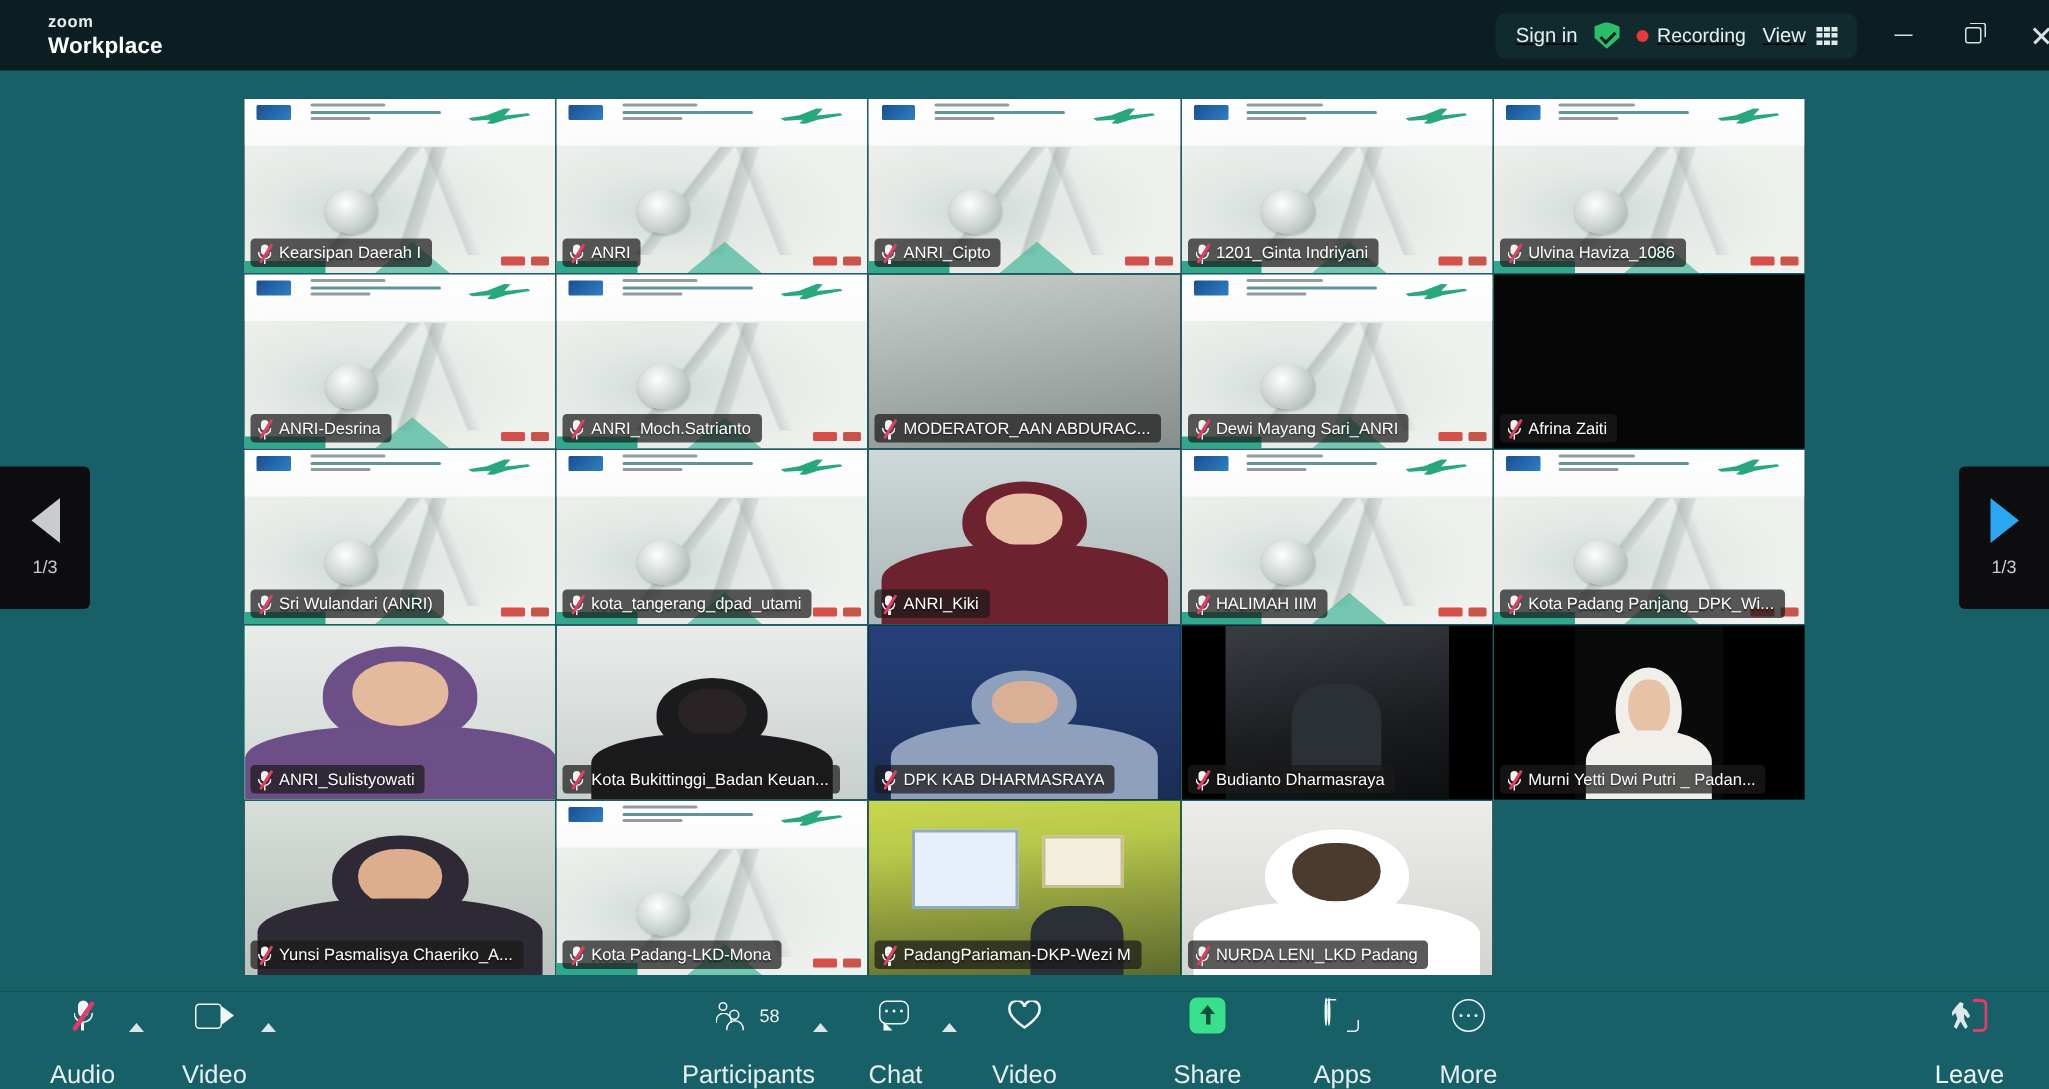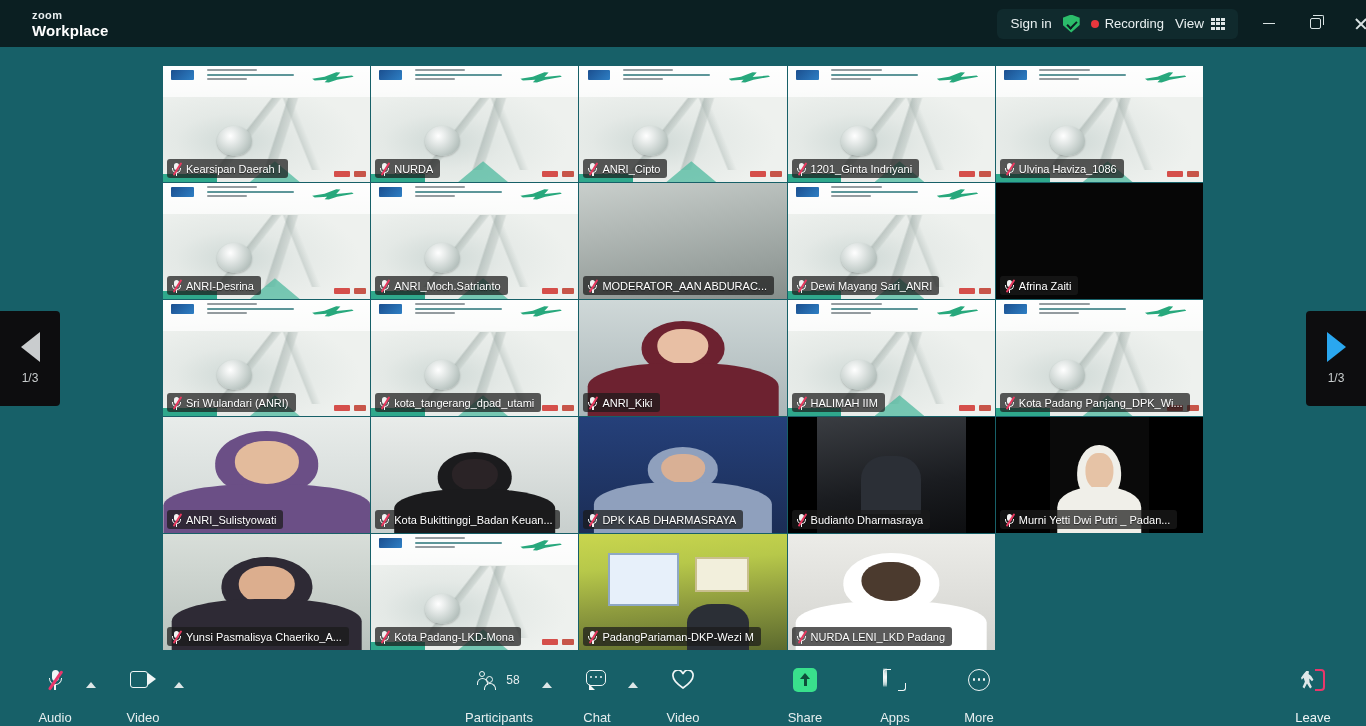--- a/index.html
+++ b/index.html
@@ -25,21 +25,21 @@
   .brand .wp-word {
     font-size: 15px; color: #ffffff; font-weight: 700;
     display: block; margin-top: 2px; letter-spacing: .1px;
   }
   .tb-right {
     margin-left: auto; display: flex; align-items: center; height: 100%;
   }
   .tb-pill {
     display: flex; align-items: center; gap: 11px;
     background: #102a2d; height: 30px; border-radius: 6px;
-    padding: 0 13px; margin-right: 8px;
+    padding: 0 13px; margin-right: 8px; text-decoration: underline;
   }
   .signin {
     color: #e9f0f1; font-size: 13.5px; cursor: pointer;
   }
   .shield {
     width: 17px; height: 18px; background: #2bbd6a;
     clip-path: polygon(50% 0%, 100% 18%, 100% 58%, 50% 100%, 0% 58%, 0% 18%);
     position: relative;
   }
   .shield::after {
@@ -250,21 +250,21 @@
     width: 1366px; height: 65px;
     background: #176068;
     display: flex; align-items: center;
   }
   .tb-item {
     display: flex; flex-direction: column; align-items: center;
     justify-content: center; width: 62px; cursor: pointer;
     gap: 17px; padding-top: 4px;
   }
   .tb-ico { height: 26px; display: flex; align-items: center; justify-content: center; position: relative; }
-  .tb-label { color: #e6eeef; font-size: 13px; }
+  .tb-label { color: #e6eeef; font-size: 17px; }
   .caret {
     width: 0; height: 0; border-left: 5px solid transparent;
     border-right: 5px solid transparent; border-bottom: 6px solid #dde6e7;
     margin-bottom: 18px; cursor: pointer;
   }
 
   
   .ic-mic { width: 16px; height: 22px; position: relative; }
   .ic-mic .mb { position: absolute; left: 4.5px; top: 1px; width: 7px; height: 11px;
     background: #f0f6f6; border-radius: 3.5px; }
@@ -451,21 +451,21 @@
             <b></b>
           </div>
         </div>
         <div class="chip">
           <span class="mic-mute">
             <i class="m-body"></i>
             <i class="m-arc"></i>
             <i class="m-stem"></i>
             <i class="m-slash"></i>
           </span>
-          <span class="chip-name">NURDA</span>
+          <span class="chip-name">ANRI</span>
         </div>
       </div>
       <div class="tile">
         <div class="slide">
           <div class="slide-hdr">
             <div class="slide-logo"></div>
             <div class="slide-title-lines">
               <i></i>
               <i></i>
               <i></i>

